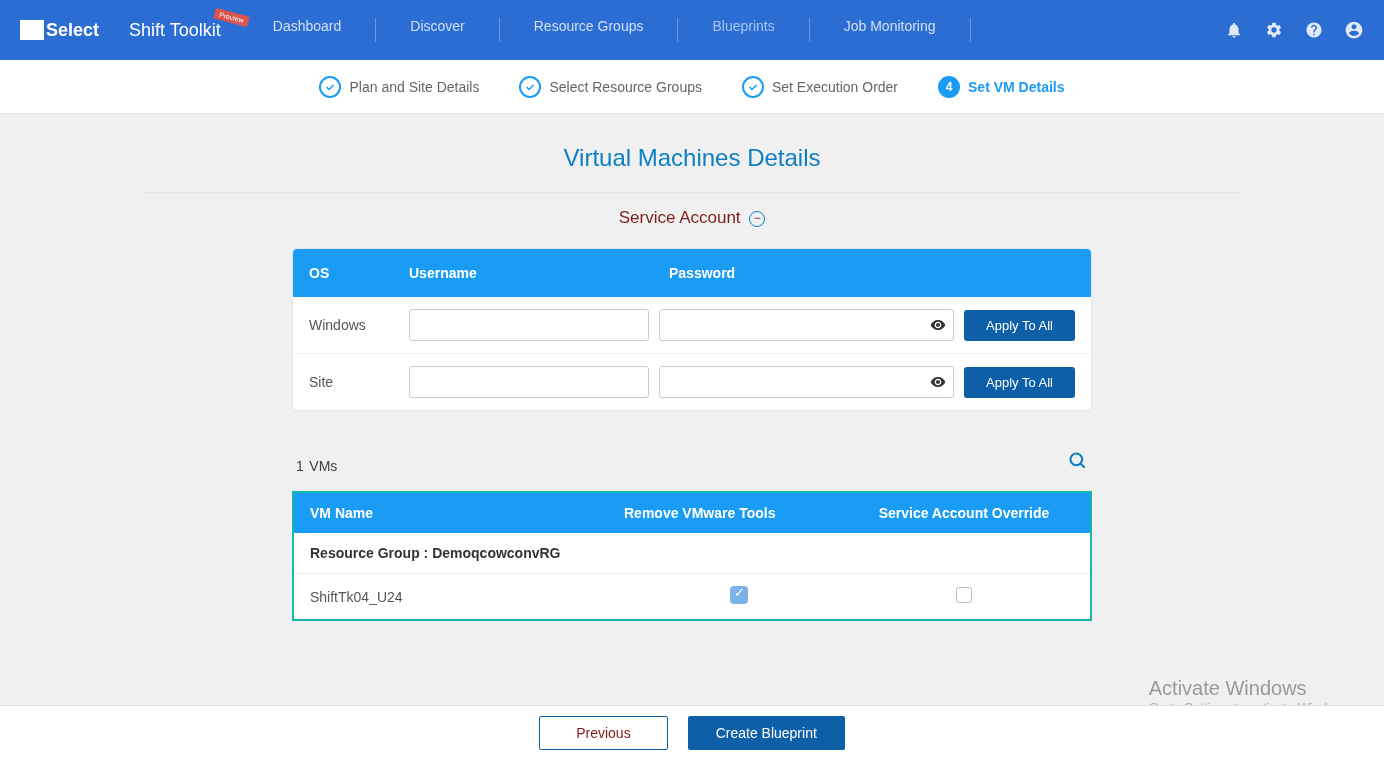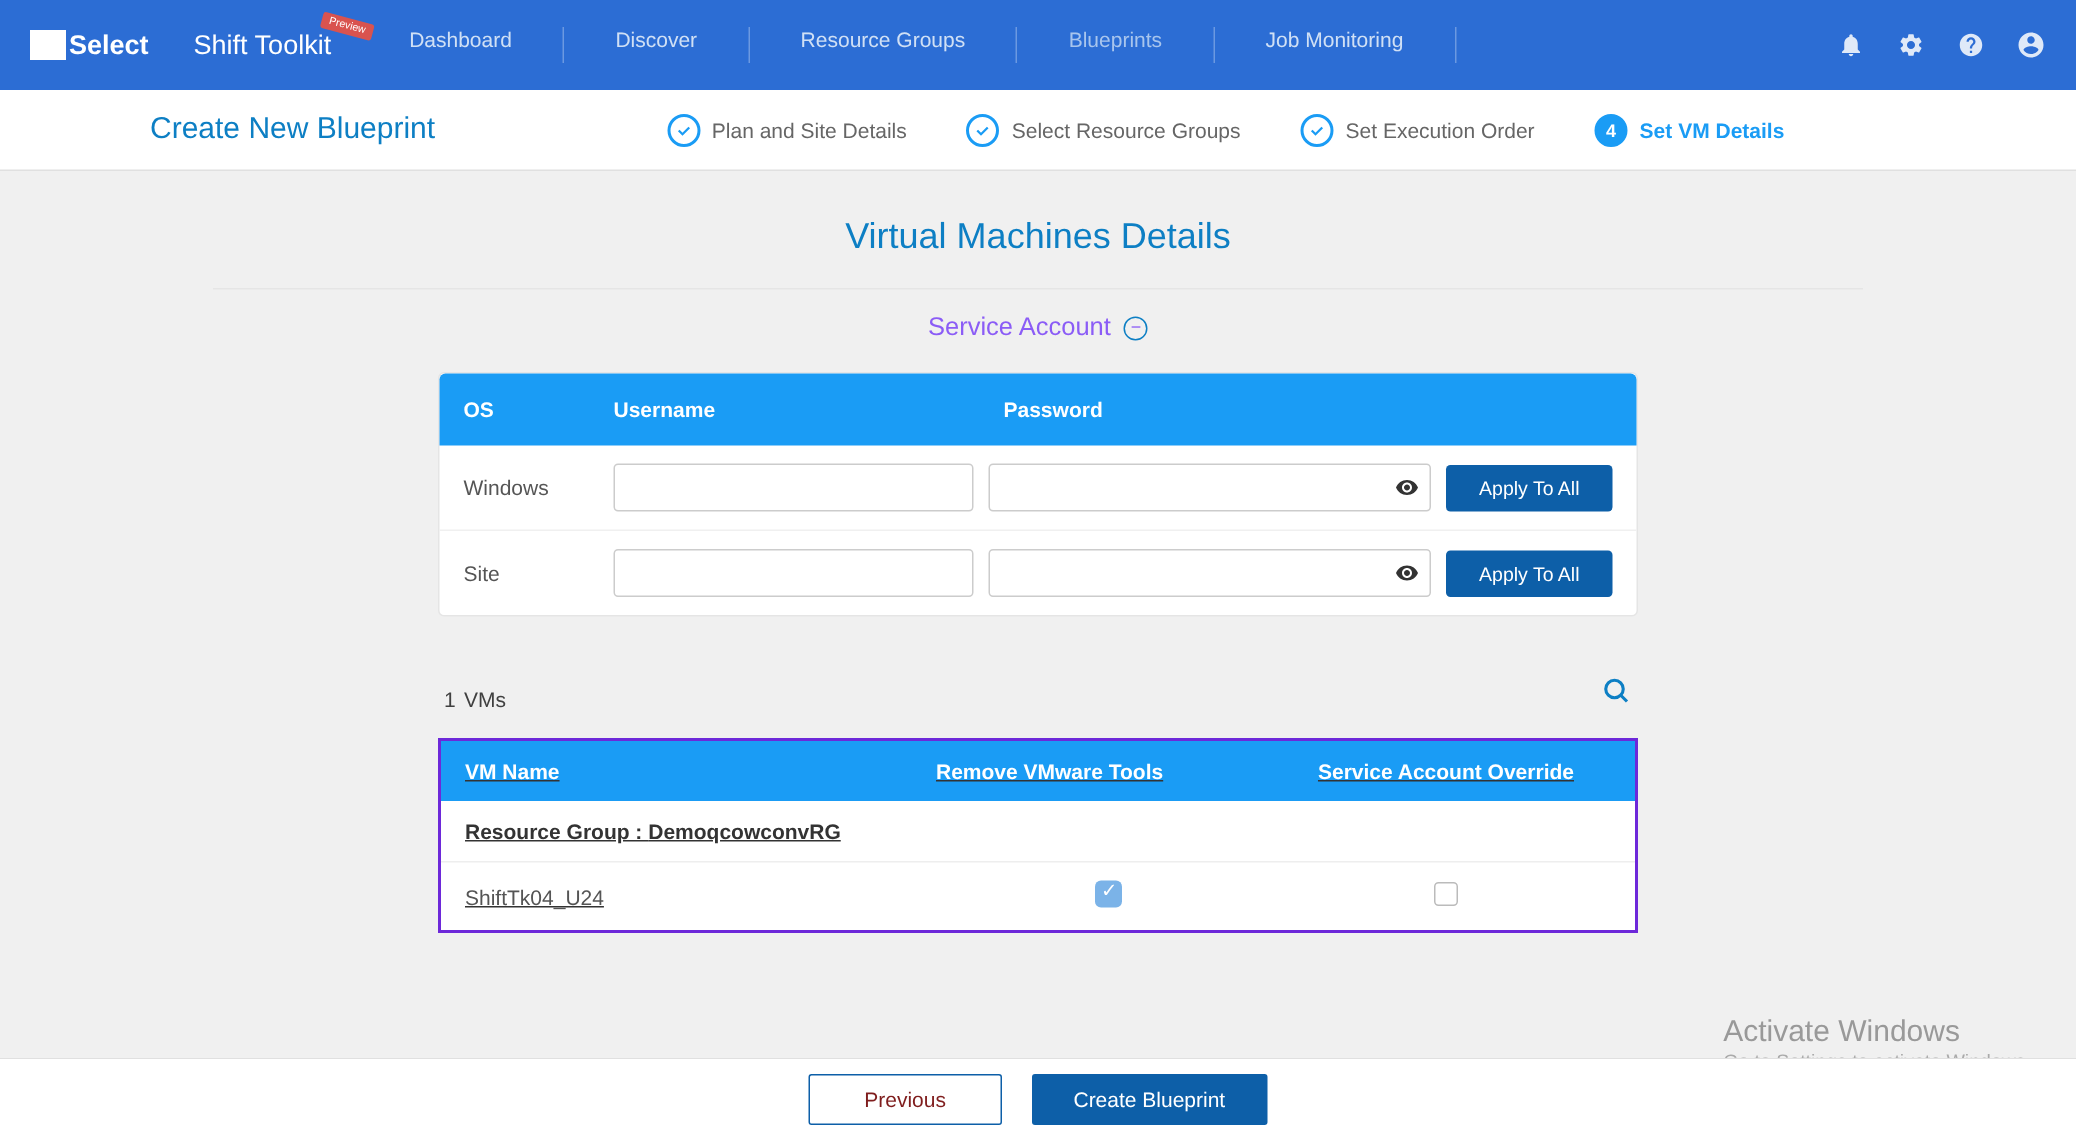--- a/index.html
+++ b/index.html
@@ -28,21 +28,21 @@
     .step-circle { width: 22px; height: 22px; border-radius: 50%; border: 2px solid #1a9cf5; display: flex; align-items: center; justify-content: center; color: #1a9cf5; font-size: 12px; }
     .step-circle.active { background: #1a9cf5; color: white; border-color: #1a9cf5; }
     .wizard-step.active { color: #1a9cf5; font-weight: 600; }
     .step-check svg { width: 12px; height: 12px; stroke: #1a9cf5; fill: none; stroke-width: 3; }
     
     
     .main-content { padding: 20px 100px 80px; }
     .content-card { background: transparent; max-width: 1200px; margin: 0 auto; }
     .page-title { text-align: center; color: #0d7fc4; font-size: 24px; font-weight: 400; margin-bottom: 20px; padding-top: 10px; }
     .section-divider { border: none; border-top: 1px solid #e5e5e5; margin: 0 auto 15px; max-width: 1100px; }
-    .section-title { text-align: center; color: #8b5cf6; font-size: 17px; font-weight: 400; margin-bottom: 20px; }
+    .section-title { text-align: center; color: #7f1d1d; font-size: 17px; font-weight: 400; margin-bottom: 20px; }
     .collapse-icon { display: inline-block; border: 1.5px solid #0d7fc4; border-radius: 50%; width: 16px; height: 16px; line-height: 13px; font-size: 12px; vertical-align: middle; margin-left: 4px; }
     
     
     .service-table { width: 800px; margin: 0 auto 40px; background: white; border: 1px solid #e5e5e5; border-radius: 4px; }
     .service-header { background: #1a9cf5; color: white; display: flex; padding: 16px 16px; font-size: 14px; font-weight: 600; border-radius: 4px 4px 0 0; }
     .sh-os { width: 100px; }
     .sh-user { width: 260px; }
     .sh-pass { flex: 1; }
     .service-row { display: flex; align-items: center; padding: 12px 16px; border-bottom: 1px solid #f0f0f0; gap: 10px; }
     .service-row:last-child { border-bottom: none; }
@@ -54,21 +54,21 @@
     .eye-icon { position: absolute; right: 8px; top: 8px; width: 16px; height: 16px; cursor: pointer; }
     .apply-btn { background: #0d5fa8; color: white; border: none; padding: 8px 22px; font-size: 13px; font-weight: 500; border-radius: 3px; cursor: pointer; white-space: nowrap; }
     
     
     .vms-section { width: 800px; margin: 0 auto; }
     .vms-header { display: flex; justify-content: space-between; align-items: baseline; margin-bottom: 15px; padding: 0 4px; }
     .vms-count { color: #404040; font-size: 20px; }
     .vms-count span { font-size: 14px; }
     .search-icon { color: #0d7fc4; cursor: pointer; }
     
-    .vms-table { border: 2px solid #6d28d9; background: white; text-decoration: underline; }
+    .vms-table { border: 2px solid #14b8a6; background: white; }
     .vms-table-header { background: #1a9cf5; color: white; display: flex; padding: 12px 16px; font-size: 14px; font-weight: 600; }
     .vth-name { flex: 1; }
     .vth-remove { width: 230px; text-align: left; }
     .vth-override { width: 220px; text-align: center; }
     .rg-row { padding: 12px 16px; font-size: 14px; font-weight: 700; color: #333; border-bottom: 1px solid #eee; }
     .vm-row { display: flex; padding: 12px 16px; font-size: 14px; color: #555; align-items: center; }
     .vr-name { flex: 1; }
     .vr-remove { width: 230px; text-align: center; }
     .vr-override { width: 220px; text-align: center; }
     .checkbox-checked { display: inline-block; width: 18px; height: 18px; background: #7bb3e8; border-radius: 4px; position: relative; }
@@ -126,21 +126,20 @@
     </div>
     <div class="nav-icon">
       <svg viewBox="0 0 24 24" width="20" height="20">
           <path d="M12 2C6.48 2 2 6.48 2 12s4.48 10 10 10 10-4.48 10-10S17.52 2 12 2zm0 3c1.66 0 3 1.34 3 3s-1.34 3-3 3-3-1.34-3-3 1.34-3 3-3zm0 14.2c-2.5 0-4.71-1.28-6-3.22.03-1.99 4-3.08 6-3.08 1.99 0 5.97 1.09 6 3.08-1.29 1.94-3.5 3.22-6 3.22z"></path>
         </svg>
     </div>
   </div>
 </div>
 
 <div class="wizard-bar">
-  <div class="wizard-title">Create New Blueprint</div>
   <div class="wizard-steps">
     <div class="wizard-step">
       <span class="step-circle step-check">
           <svg viewBox="0 0 24 24">
             <polyline points="5,12 10,17 19,8"></polyline>
           </svg>
         </span>
       <span>Plan and Site Details</span>
     </div>
     <div class="wizard-step">

